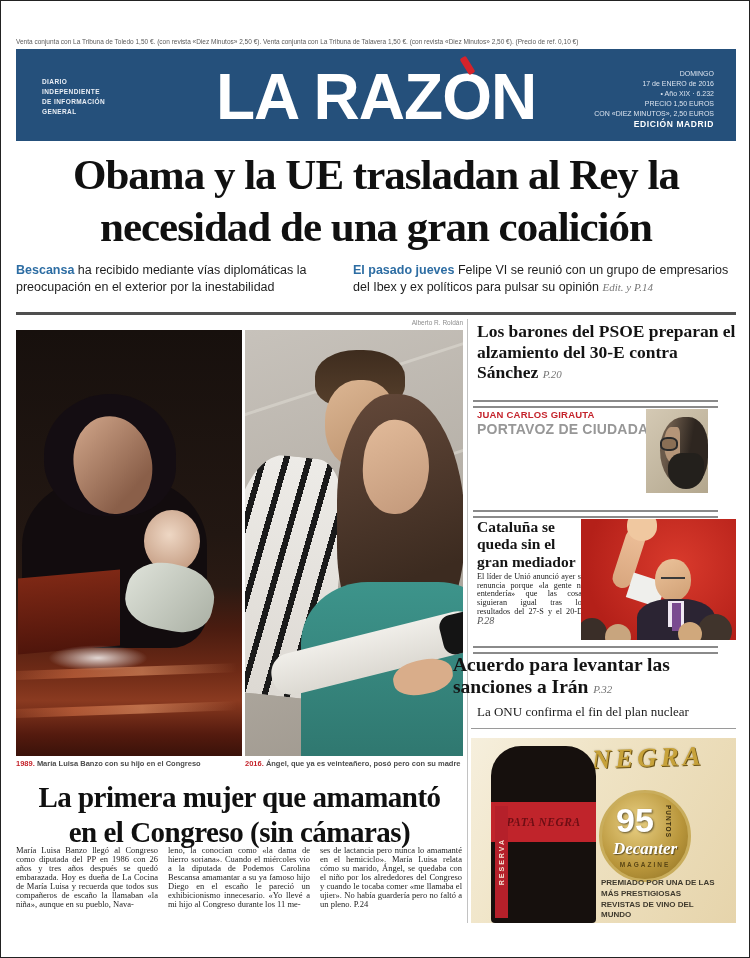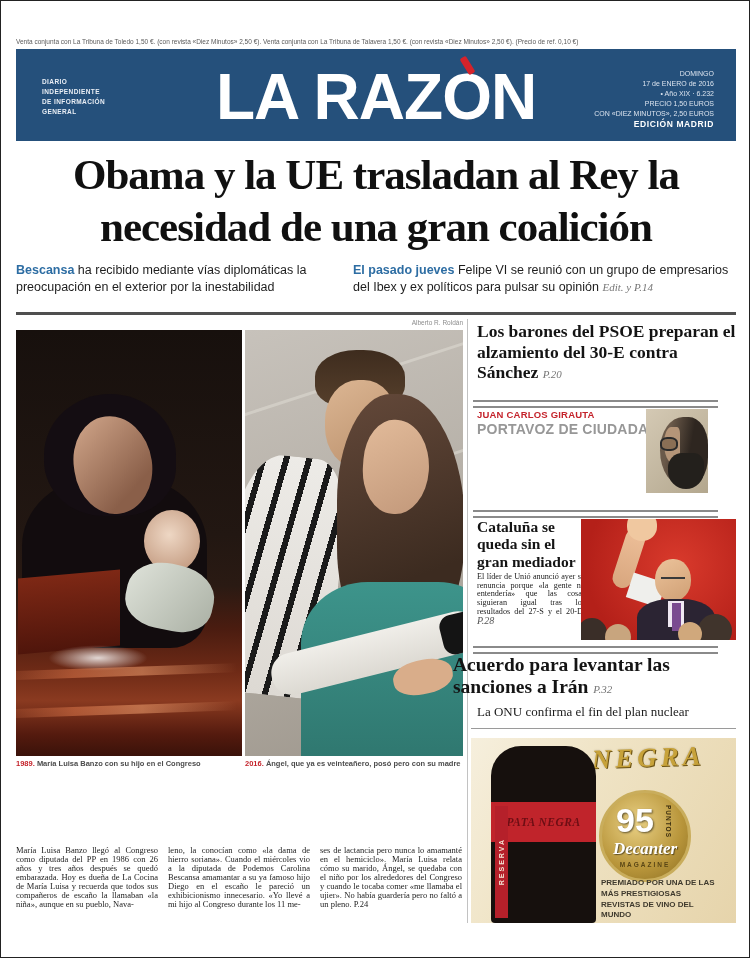--- a/index.html
+++ b/index.html
@@ -308,19 +308,23 @@
     </div>
     <div class="abs medal">
       <div class="m-score">95</div>
       <div class="m-unit">PUNTOS</div>
       <div class="m-mag">Decanter</div>
       <div class="m-magsub">MAGAZINE</div>
     </div>
     <div class="abs ad-claim">PREMIADO POR UNA DE LAS MÁS PRESTIGIOSAS REVISTAS DE VINO DEL MUNDO</div>
   </div>
 
+  <div class="abs feat-h serif">
+    <div>La primera mujer que amamantó</div>
+    <div>en el Congreso (sin cámaras)</div>
+  </div>
   <div class="abs feat-cols">
     <div class="feat-col">María Luisa Banzo llegó al Congreso como diputada del PP en 1986 con 26 años y tres años después se quedó embarazada. Hoy es dueña de La Cocina de María Luisa y recuerda que todos sus compañeros de escaño la llamaban «la niña», aunque en su pueblo, Nava-</div>
     <div class="feat-col">leno, la conocían como «la dama de hierro soriana». Cuando el miércoles vio a la diputada de Podemos Carolina Bescansa amamantar a su ya famoso hijo Diego en el escaño le pareció un exhibicionismo innecesario. «Yo llevé a mi hijo al Congreso durante los 11 me-</div>
     <div class="feat-col">ses de lactancia pero nunca lo amamanté en el hemiciclo». María Luisa relata cómo su marido, Ángel, se quedaba con el niño por los alrededores del Congreso y cuando le tocaba comer «me llamaba el ujier». No había guardería pero no faltó a un pleno. P.24</div>
   </div>
 
 </div>
 
 </body></html>

